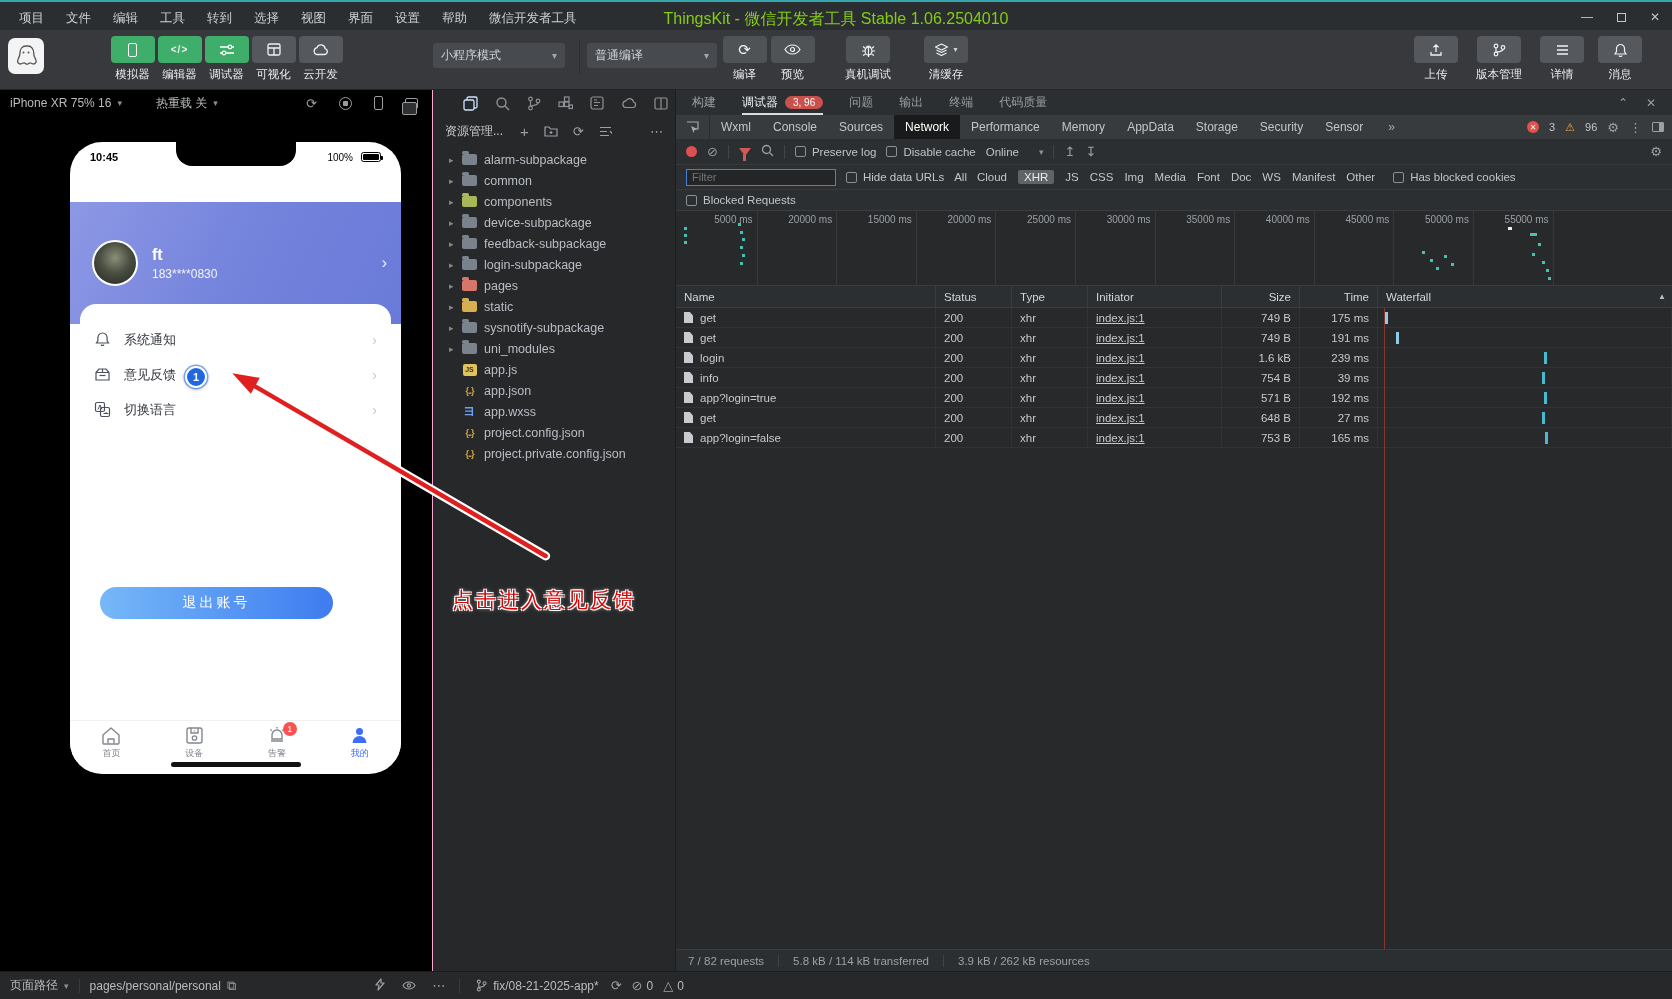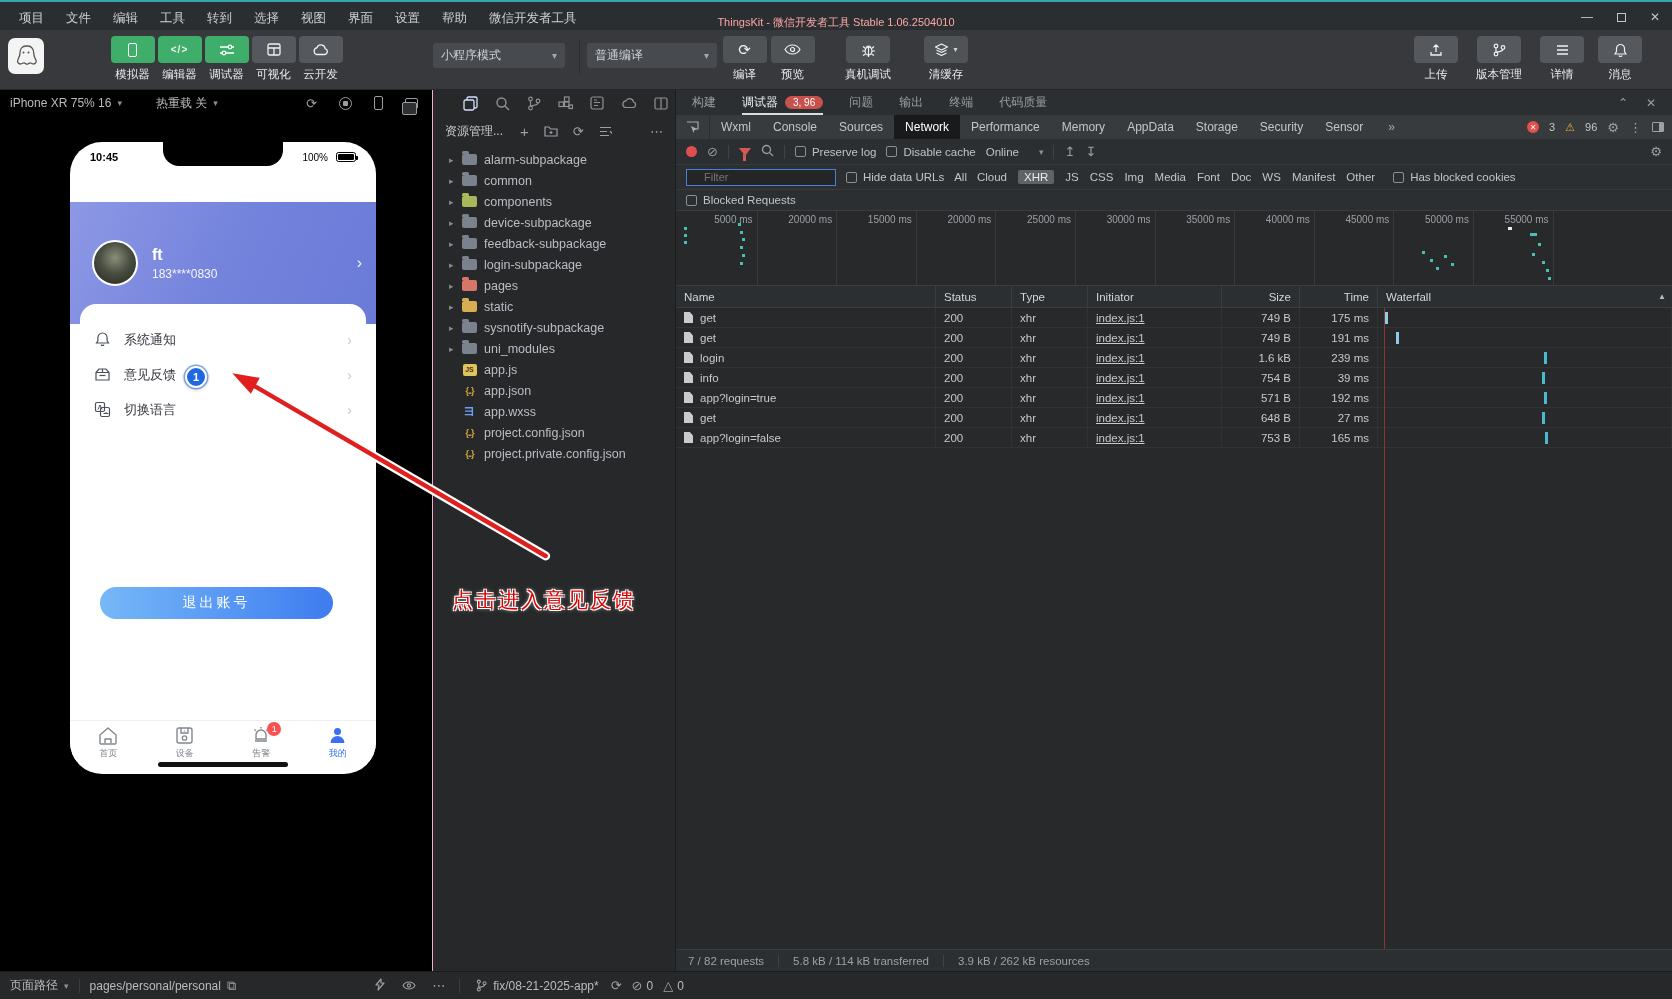--- a/index.html
+++ b/index.html
@@ -4,21 +4,21 @@
 <style>
   *{margin:0;padding:0;box-sizing:border-box}
   html,body{width:1672px;height:999px;overflow:hidden;background:#1d1f21;
     font-family:"Liberation Sans","DejaVu Sans",sans-serif;-webkit-font-smoothing:antialiased}
   .win{width:1672px;height:999px;display:flex;flex-direction:column;background:#2b2e31;border-top:2px solid #35a6ad}
 
   
   .tbar{height:28px;background:#2b2e31;display:flex;align-items:flex-end;color:#cdd0d2;font-size:12.5px;flex:0 0 auto}
   .menus{display:flex;gap:4px;padding-left:10px}
   .menus span{padding:3px 9px;cursor:default}
-  .wtitle{position:absolute;left:0;right:0;text-align:center;color:#fca5a5;font-size:11px;pointer-events:none}
+  .wtitle{position:absolute;left:0;right:0;text-align:center;color:#84cc16;font-size:16px;pointer-events:none}
   .tbar{position:relative}
   .wctrl{margin-left:auto;display:flex;z-index:2}
   .wctrl div{width:34px;height:26px;display:flex;align-items:center;justify-content:center;color:#c3c6c8;font-size:12px}
   .wc-max i{display:block;width:9px;height:9px;border:1px solid #c3c6c8}
 
   
   .toolbar{height:60px;background:#37393c;display:flex;align-items:flex-start;border-bottom:1px solid #232527;flex:0 0 auto;position:relative}
   .logo{width:36px;height:36px;background:#f4f4f4;border-radius:7px;margin:8px 0 0 8px;display:flex;align-items:center;justify-content:center}
   .tgroup{display:flex;gap:2px;margin-left:66px;padding-top:6px}
   .tbtn{width:45px;display:flex;flex-direction:column;align-items:center;cursor:pointer}
@@ -43,21 +43,21 @@
   .simbar .caret{font-size:9px;color:#8d9093}
   .simsp{width:22px}
   .simicons{margin-left:auto;display:flex;gap:22px;color:#9a9da0;font-size:13px;align-items:center;padding-right:4px}
   .ic-stop{width:13px;height:13px;border:1.5px solid #9a9da0;border-radius:50%;display:flex;align-items:center;justify-content:center}
   .ic-stop i{width:5px;height:5px;background:#9a9da0;border-radius:1px}
   .ic-phone{width:9px;height:14px;border:1.5px solid #9a9da0;border-radius:2px}
   .ic-multi{width:13px;height:11px;border:1.5px solid #9a9da0;border-radius:2px;position:relative}
   .ic-multi:before{content:"";position:absolute;left:-4px;top:3px;width:13px;height:11px;border:1.5px solid #9a9da0;border-radius:2px;background:#2e3032}
 
   
-  .phone{position:absolute;left:70px;top:52px;width:306px;height:632px;background:#fff;border-radius:32px;box-shadow:0 10px 30px rgba(0,0,0,.5);overflow:hidden}
+  .phone{position:absolute;left:70px;top:52px;width:331px;height:632px;background:#fff;border-radius:32px;box-shadow:0 10px 30px rgba(0,0,0,.5);overflow:hidden}
   .p-notch{position:absolute;left:50%;transform:translateX(-50%);top:0;width:120px;height:24px;background:#000;border-radius:0 0 16px 16px;z-index:3}
   .p-status{height:30px;display:flex;align-items:center;justify-content:space-between;padding:0 20px;font-size:11px;font-weight:700;color:#000;position:relative;z-index:2}
   .p-batt{display:flex;align-items:center;gap:8px;font-weight:400;font-size:10px}
   .batt{width:20px;height:10px;border:1px solid #000;border-radius:2.5px;position:relative;padding:1px}
   .batt i{display:block;height:100%;width:100%;background:#000;border-radius:1px}
   .batt:after{content:"";position:absolute;right:-3px;top:3px;width:2px;height:4px;background:#000;border-radius:0 1px 1px 0}
   .p-nav{height:30px;display:flex;align-items:center;justify-content:center;position:relative;font-size:13.5px;color:#111}
   .p-capsule{position:absolute;right:10px;top:3px;width:58px;height:24px;border:1px solid #e4e4e4;border-radius:13px;display:flex;align-items:center;background:#fff}
   .p-capsule .dots{flex:1;text-align:center;font-size:9px;color:#111;letter-spacing:1px}
   .p-capsule .bar{width:1px;height:12px;background:#e8e8e8}
@@ -136,21 +136,21 @@
   .rec{width:11px;height:11px;border-radius:50%;background:#e04f4f}
   .clr{font-size:13px;color:#9a9da0}
   .cdiv{width:1px;height:14px;background:#404244}
   .funnel{width:0;height:0;border-left:6px solid transparent;border-right:6px solid transparent;border-top:8px solid #d25a52;position:relative}
   .funnel:after{content:"";position:absolute;left:-1.5px;top:-2px;width:3px;height:7px;background:#d25a52}
   .cb{width:11px;height:11px;border:1px solid #8d9194;border-radius:2px;flex:0 0 auto}
   .ck{display:flex;align-items:center;gap:6px}
   .udl{font-size:13px;color:#9da0a3}
   .netctrl .gear-r{margin-left:auto}
   .filterrow{height:25px;display:flex;align-items:center;gap:10px;padding:0 10px;color:#c2c5c8;font-size:11.5px;border-bottom:1px solid #37393b}
-  .finput{width:150px;height:17px;background:#232527;border:1px solid #4a7fd1;color:#9a9ea2;font-size:11px;padding:0 17px;font-family:inherit}
+  .finput{width:150px;height:17px;background:#232527;border:1px solid #4a7fd1;color:#9a9ea2;font-size:11px;padding:0 5px;font-family:inherit}
   .chips{display:flex;gap:11px;align-items:center}
   .chip{cursor:pointer}
   .chip.sel{background:#5f6putrb}
   .chip.sel{background:#5f6367;border-radius:2px;padding:1px 6px;color:#e8eaeb}
   .blockedrow{height:20px;display:flex;align-items:center;gap:6px;padding:0 10px;color:#c2c5c8;font-size:11.5px}
   .timeline{height:76px;border-top:1px solid #3a3d3f;border-bottom:1px solid #3a3d3f;position:relative;display:flex;background:#28292b;overflow:hidden}
   .tl-col{width:79.6px;flex:0 0 auto;border-right:1px solid #37393b;font-size:10px;color:#9ba0a4;text-align:right;padding:3px 4px 0 0;white-space:nowrap}
   .dotlayer span{position:absolute;background:#45c0b2}
 
   .ntable{flex:1;display:flex;flex-direction:column;min-height:0;background:#27292b}

